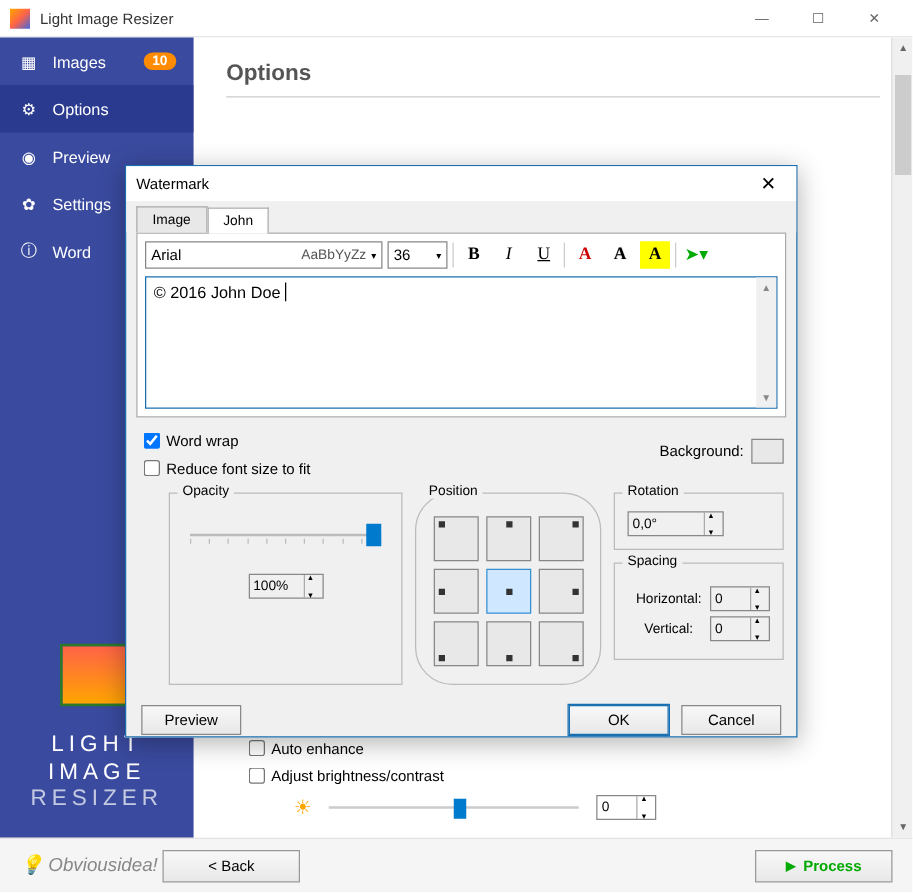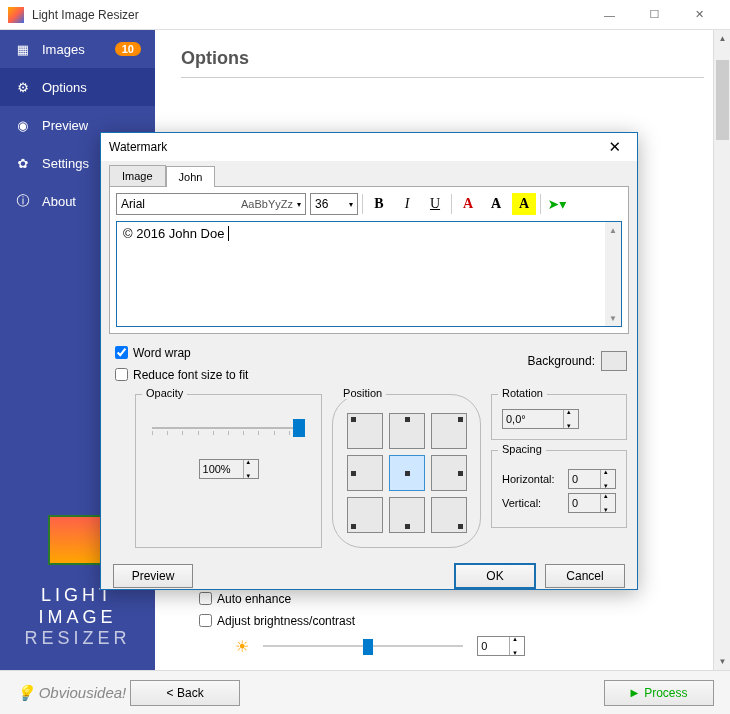--- a/index.html
+++ b/index.html
@@ -44,21 +44,21 @@
 .spin { width: 48px; height: 20px; border: 1px solid #888; font-size: 11px; padding: 0 3px; display: flex; align-items: center; position: relative; }
 .spin .spinbtn { position: absolute; right: 0; top: 0; width: 15px; height: 100%; border-left: 1px solid #aaa; }
 .spin .spinbtn::before { content: "▴"; position: absolute; top: -2px; left: 3px; font-size: 7px; }
 .spin .spinbtn::after { content: "▾"; position: absolute; bottom: -2px; left: 3px; font-size: 7px; }
 
 
 .footer { height: 44px; background: #f5f5f5; border-top: 1px solid #ddd; display: flex; align-items: center; padding: 0 16px; }
 .footer .brand { font-style: italic; color: #888; font-size: 15px; font-family: Georgia, serif; }
 .footer .brand .bulb { color: #ffa500; margin-right: 4px; }
 .footer .btn { min-width: 110px; height: 26px; border: 1px solid #999; background: linear-gradient(#f8f8f8,#e8e8e8); font-size: 12px; display: flex; align-items: center; justify-content: center; cursor: pointer; }
-.footer .btn.process { color: #0a0; font-weight: 400; }
+.footer .btn.process { color: #0a0; font-weight: 700; }
 .footer .btn.process::before { content: "▶"; color: #0a0; margin-right: 6px; font-size: 10px; }
 
 
 .dialog { position: absolute; left: 100px; top: 132px; width: 538px; height: 458px; background: #f0f0f0; border: 1px solid #1a6fb0; box-shadow: 0 4px 20px rgba(0,0,0,0.3); }
 .dialog .dlg-title { height: 28px; background: #fff; display: flex; align-items: center; padding: 0 8px; font-size: 12px; }
 .dialog .dlg-title .close { margin-left: auto; font-size: 15px; cursor: pointer; padding: 0 8px; }
 .tabs { display: flex; padding: 4px 8px 0; background: #f0f0f0; }
 .tab { padding: 4px 12px; font-size: 11px; border: 1px solid #aaa; border-bottom: none; background: #e8e8e8; cursor: pointer; }
 .tab.active { background: #fff; position: relative; top: 1px; }
 .tab-panel { background: #fff; margin: 0 8px; border: 1px solid #aaa; padding: 6px; }
@@ -85,21 +85,21 @@
 .chk-line { display: flex; align-items: center; font-size: 12px; margin: 3px 0; }
 .chk-line input { margin-right: 5px; }
 .bg-swatch { width: 26px; height: 20px; border: 1px solid #888; background: #e8e8e8; margin-left: 6px; }
 .bg-row { float: right; display: flex; align-items: center; font-size: 12px; margin-top: -36px; }
 
 .groups { display: flex; gap: 10px; margin-top: 10px; }
 .group { border: 1px solid #bbb; position: relative; padding: 14px 10px 10px; }
 .group .legend { position: absolute; top: -8px; left: 6px; background: #f0f0f0; padding: 0 4px; font-size: 11px; }
 .grp-opacity { flex: 1.3; margin-left: 24px; }
 .grp-position { flex: 1; border-radius: 30px; }
-.grp-right { flex: 1.05; display: flex; flex-direction: column; gap: 10px; border: none; padding: 0; }
+.grp-right { flex: 1.05; display: flex; flex-direction: column; gap: 10px; border: none; padding: 0; text-align: center; }
 .grp-right .group { flex: none; }
 .op-slider { height: 30px; position: relative; margin: 10px 6px; }
 .op-track { position: absolute; left: 0; right: 0; top: 8px; height: 2px; background: #bbb; }
 .op-ticks { position: absolute; left: 0; right: 0; top: 12px; display: flex; justify-content: space-between; }
 .op-ticks span { width: 1px; height: 4px; background: #bbb; }
 .op-thumb { position: absolute; right: 0; top: 0; width: 12px; height: 18px; background: #007acc; }
 .op-val { display: flex; justify-content: center; margin-top: 6px; }
 
 .pos-grid { display: grid; grid-template-columns: repeat(3, 36px); grid-template-rows: repeat(3, 36px); gap: 6px; margin: 4px auto; width: fit-content; }
 .pos-cell { border: 1px solid #888; background: #e8e8e8; position: relative; cursor: pointer; }
@@ -149,21 +149,21 @@
     <div class="side-item">
       <span class="icon">◉</span>
       <span>Preview</span>
     </div>
     <div class="side-item">
       <span class="icon">✿</span>
       <span>Settings</span>
     </div>
     <div class="side-item">
       <span class="icon">ⓘ</span>
-      <span>About</span>
+      <span>Word</span>
     </div>
     <div class="sidebar-logo">
       <div class="logo-img"></div>
       <div class="product">
         <span>LIGHT</span><br>
         <span>IMAGE</span><br>
         <span class="thin">RESIZER</span>
       </div>
     </div>
   </div>

